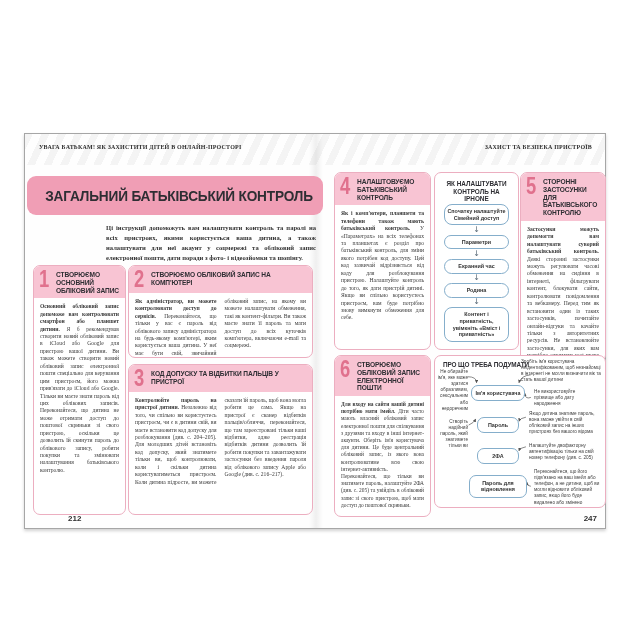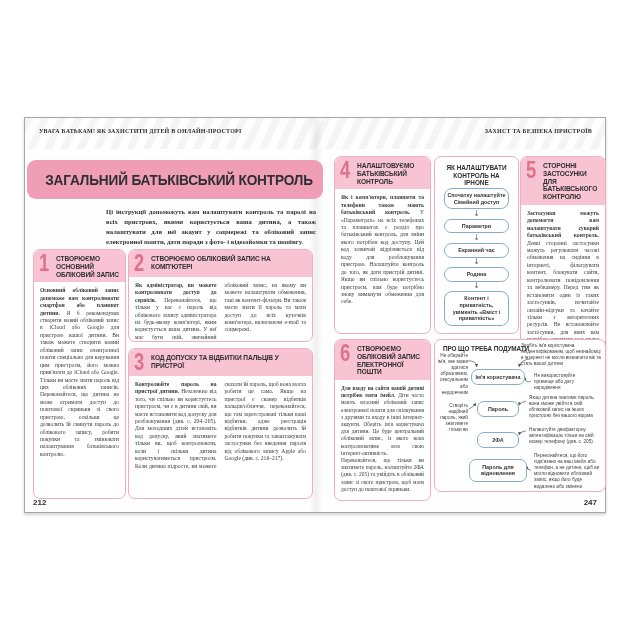--- a/index.html
+++ b/index.html
@@ -2,21 +2,21 @@
 <html><head>
 <meta charset="utf-8">
 <style>
   html,body{margin:0;padding:0;}
   body{
     width:630px;height:630px;background:#ffffff;position:relative;overflow:hidden;
     font-family:"Liberation Serif", serif;color:#3b3b3b;
     -webkit-font-smoothing:antialiased;
   }
   #spread{
-    position:absolute;left:24px;top:117px;width:582px;height:396px;
+    position:absolute;left:24px;top:133px;width:582px;height:396px;
     background:#fefefe;border:1px solid #a6a6a6;box-shadow:0 2px 3px rgba(0,0,0,.18);
     box-sizing:border-box;
   }
   .spine{position:absolute;left:284px;top:0;width:14px;height:100%;
     background:linear-gradient(90deg,rgba(0,0,0,0) 0%,rgba(0,0,0,.06) 50%,rgba(0,0,0,0) 100%);}
   
   .band{
     position:absolute;left:0;top:0;width:100%;height:31px;
     background:repeating-linear-gradient(115deg,rgba(0,0,0,.04) 0 7px,rgba(0,0,0,0) 7px 15px);
   }
@@ -60,21 +60,21 @@
     font-family:"Liberation Sans",sans-serif;font-weight:700;font-size:6.6px;line-height:1.18;
     color:#2e2e33;margin-top:1px;letter-spacing:-.1px;
   }
   .box-body{
     padding:5px 6px;font-size:5.6px;line-height:1.33;color:#3b3b3b;text-align:justify;
   }
   .box-body .lead{font-weight:700;}
   .cols2{column-count:2;column-gap:8px;}
   .pagenum{
     position:absolute;top:380px;font-family:"Liberation Sans",sans-serif;
-    font-weight:700;font-size:8px;color:#2f2f2f;
+    font-weight:700;font-size:8px;color:#2f2f2f;margin-left:35px;
   }
   
   .flowbox{display:flex;flex-direction:column;align-items:center;justify-content:space-between;
     padding:7px 6px;border:1px solid #ecaec0;border-radius:7px;position:absolute;background:#fff;box-sizing:border-box;}
   .flow-title{
     font-family:"Liberation Sans",sans-serif;font-weight:700;font-size:6.4px;line-height:1.2;
     text-align:center;color:#2e2e33;
   }
   .fnode{
     border:1px solid #85aecb;border-radius:8px;background:#fff;width:92%;

